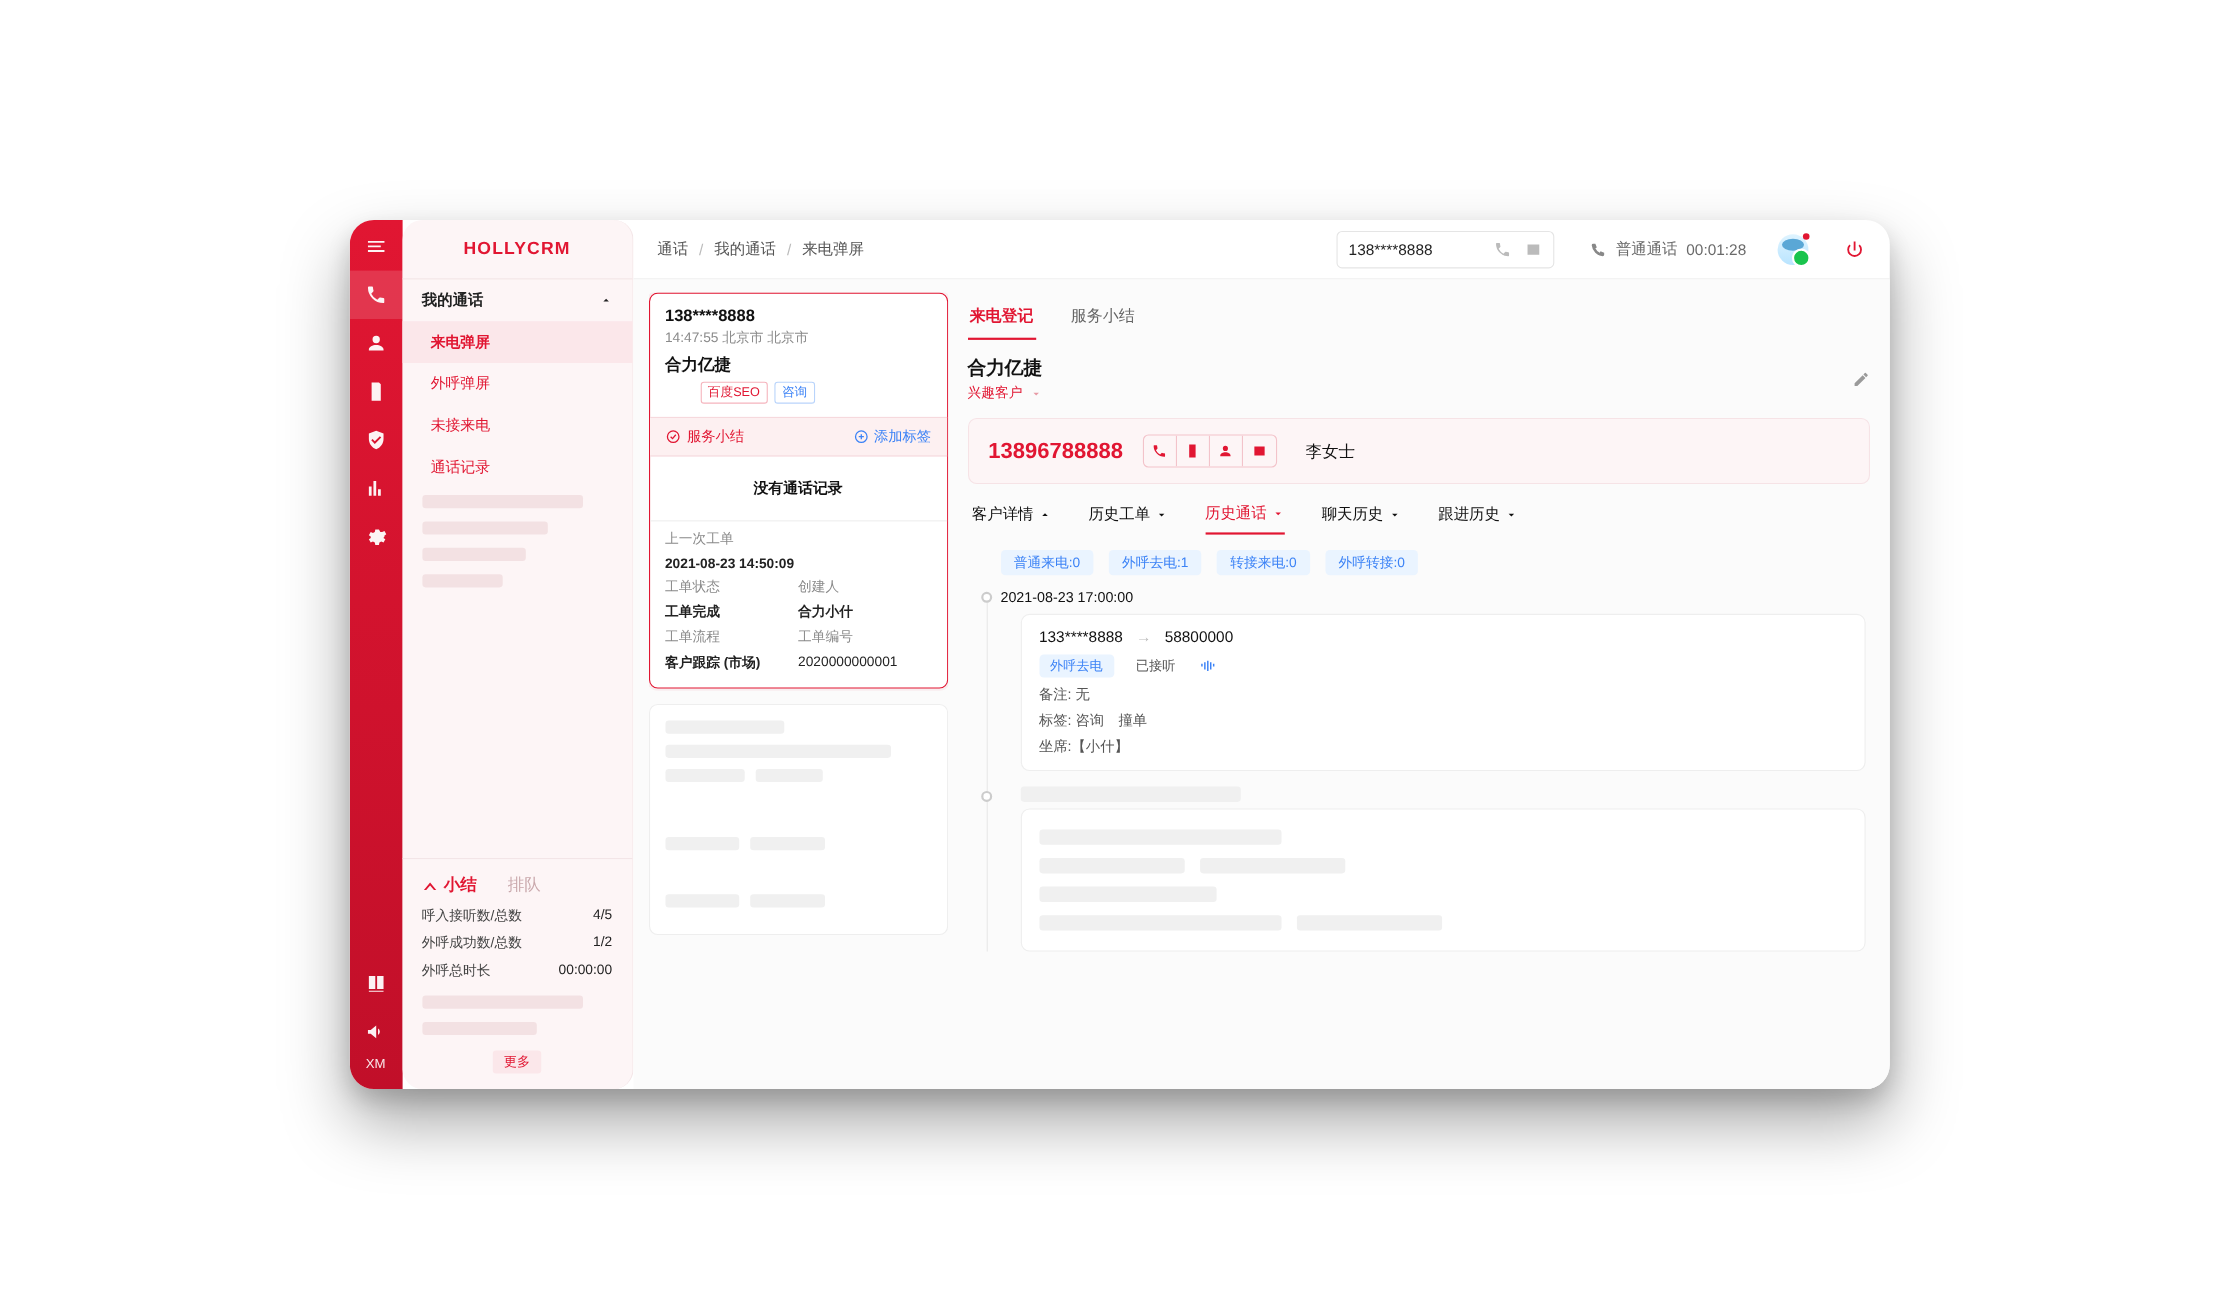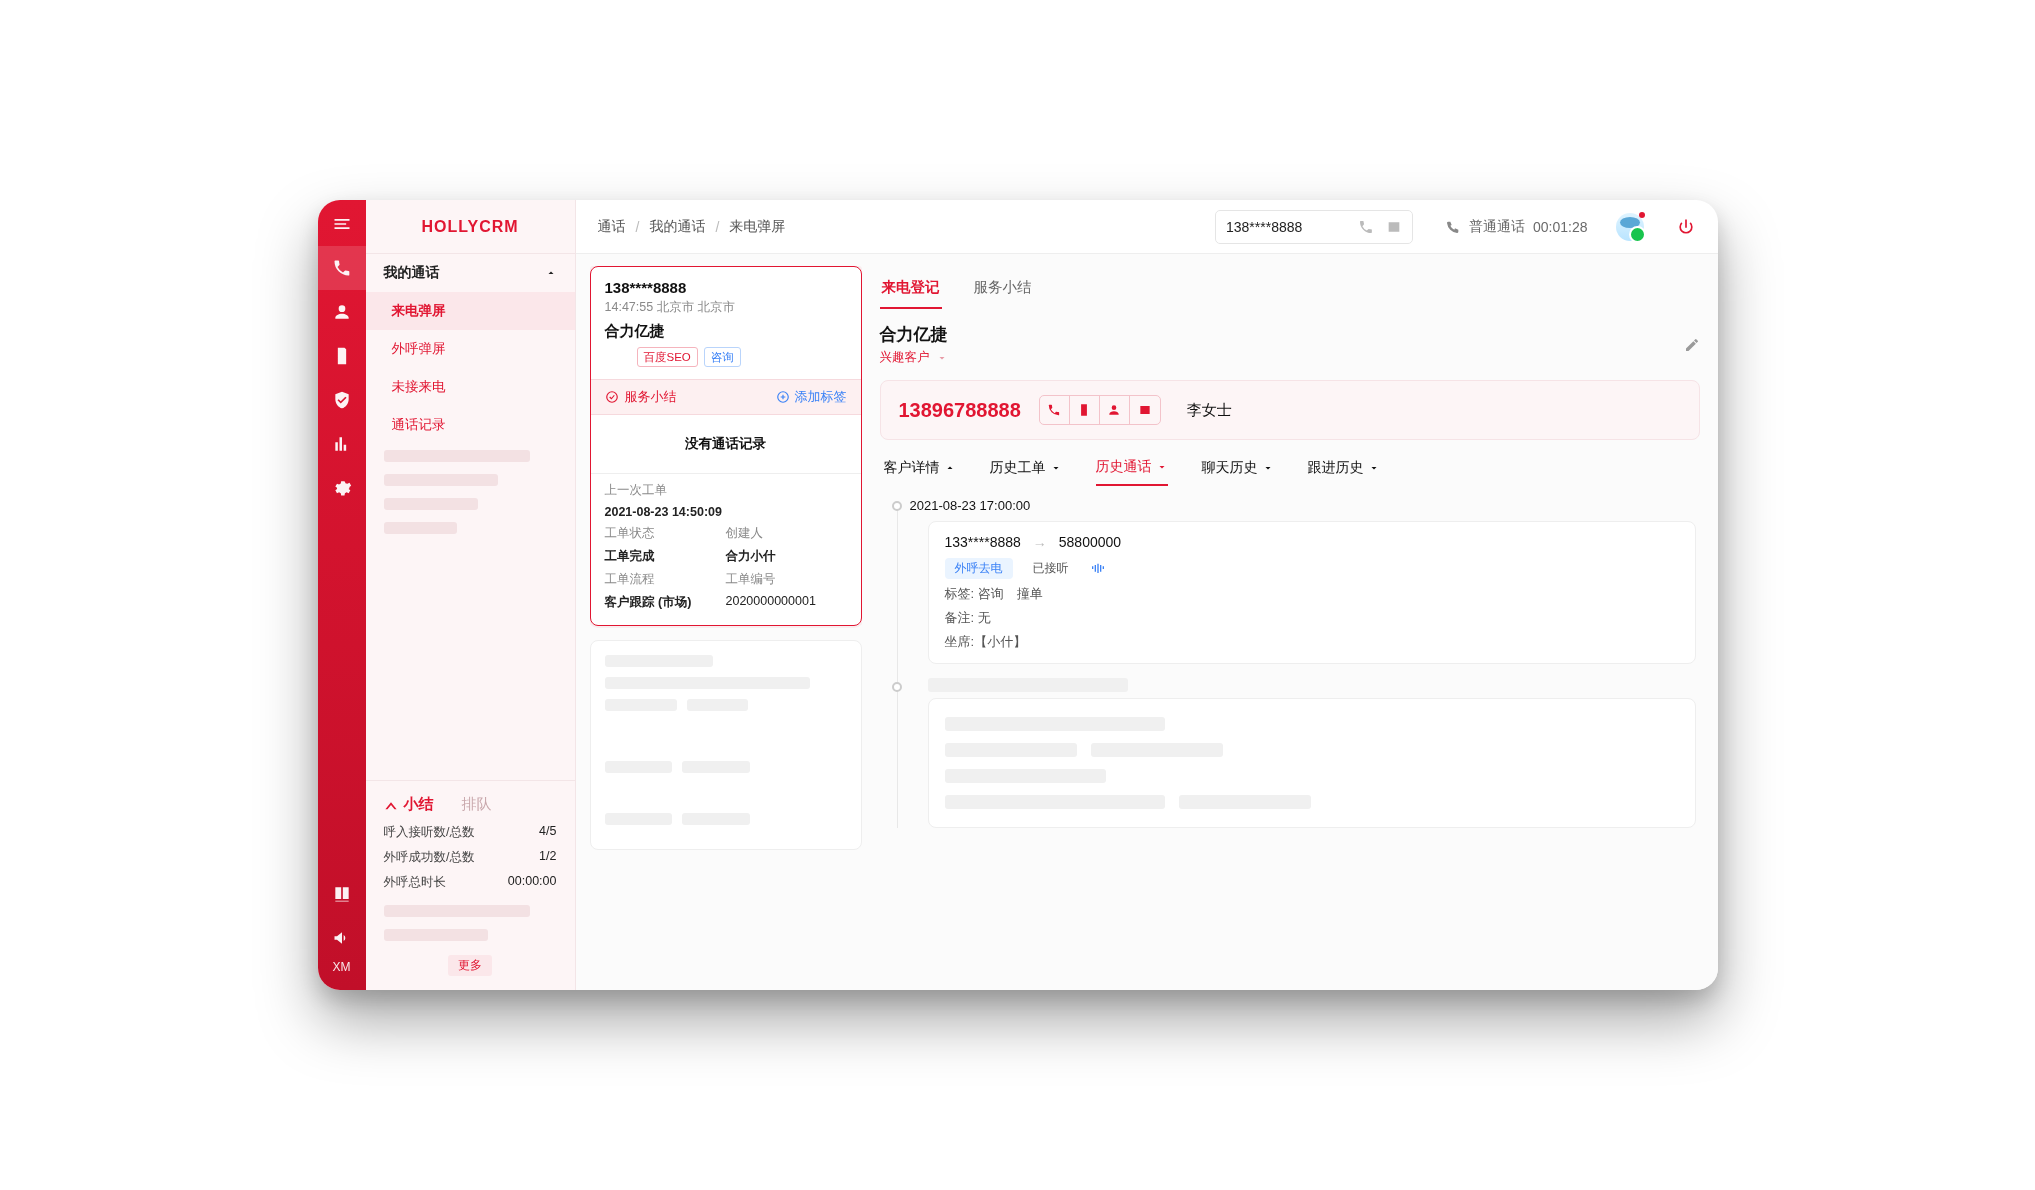--- a/index.html
+++ b/index.html
@@ -9,21 +9,21 @@
 
 
 .rail { width: 48px; background: linear-gradient(180deg,#e11632,#c10f29); display: flex; flex-direction: column; align-items: center; padding-top: 2px; color: #fff; }
 .rail .ico { width: 48px; height: 44px; display: flex; align-items: center; justify-content: center; cursor: pointer; }
 .rail .ico.active { background: rgba(255,255,255,.14); }
 .rail .spacer { flex: 1; }
 .rail svg { width: 20px; height: 20px; fill: #fff; opacity:.95; }
 .rail .xm { font-size: 12px; color: #fff; opacity: .9; margin-bottom: 16px; }
 
 
-.sidebar { width: 210px; background: #fdf5f6; border-right: 1px solid #f3e5e7; display: flex; flex-direction: column; }
+.sidebar { width: 210px; background: #fdf5f6; border-right: 1px solid #f3e5e7; display: flex; flex-direction: column; border-radius: 18px; }
 .brand { height: 54px; display: flex; align-items: center; justify-content: center; color: #e11632; font-weight: 700; letter-spacing: 1px; font-size: 16px; border-bottom: 1px solid #f3e5e7; }
 .nav-group-head { display: flex; align-items: center; justify-content: space-between; padding: 10px 18px; font-weight: 700; font-size: 14px; color: #222; cursor: pointer; }
 .nav-item { padding: 10px 26px; font-size: 13.5px; color: #e11632; cursor: pointer; }
 .nav-item.active { background: #fbe7ea; font-weight: 600; }
 .nav-skel { margin: 6px 18px; height: 12px; width: 70%; background: #f3e1e3; border-radius: 3px; }
 
 .sidebar .divider { height: 1px; background: #f3e5e7; margin-top: 8px; }
 .tabs-sm { display: flex; align-items: flex-end; gap: 28px; padding: 14px 18px 6px; }
 .tab-sm { font-size: 15px; color: #c9a8ac; display:flex; align-items:center; gap:6px; }
 .tab-sm.active { color: #e11632; font-weight: 700; }
@@ -398,38 +398,44 @@
                   </svg>
                 </div>
             <div class="subtab">
                   <span>跟进历史</span>
                   <svg class="chev" viewBox="0 0 24 24">
                     <path d="M7 10l5 5 5-5z" fill="currentColor"></path>
                   </svg>
                 </div>
           </div>
 
+          <div class="filter-row">
+            <span class="pill">普通来电:0</span>
+            <span class="pill">外呼去电:1</span>
+            <span class="pill">转接来电:0</span>
+            <span class="pill">外呼转接:0</span>
+          </div>
 
           <div class="timeline">
             <div class="tl-time"><span class="tl-dot"></span><span>2021-08-23  17:00:00</span></div>
             <div class="tl-card">
               <div class="call-line">
                 <span>133****8888</span>
                 <span class="arrow">→</span>
                 <span>58800000</span>
               </div>
               <div class="chips">
                 <span class="chip blue">外呼去电</span>
                 <span class="chip gray">已接听</span>
                 <svg class="wave" viewBox="0 0 24 24">
                       <path d="M3 12h2V8H3zm4 4h2V6H7zm4 2h2V4h-2zm4-2h2V6h-2zm4-4h2V8h-2z"></path>
                     </svg>
               </div>
+              <div class="row-sm"><span>备注:</span> <span>无</span></div>
               <div class="row-sm"><span>标签:</span> <span>咨询　撞单</span></div>
-              <div class="row-sm"><span>备注:</span> <span>无</span></div>
               <div class="row-sm"><span>坐席:</span><span>【小什】</span></div>
             </div>
             <div style="position:relative; margin-left:0;">
               <span class="tl-dot" style="left:-18px; top:4px;"></span>
               <div class="skel2" style="width:200px; margin-left:18px;"></div>
             </div>
             <div class="tl-card">
               <div class="skel2" style="width:30%"></div>
               <div style="display:flex; gap:14px;">
                     <div class="skel2" style="width:18%"></div>

